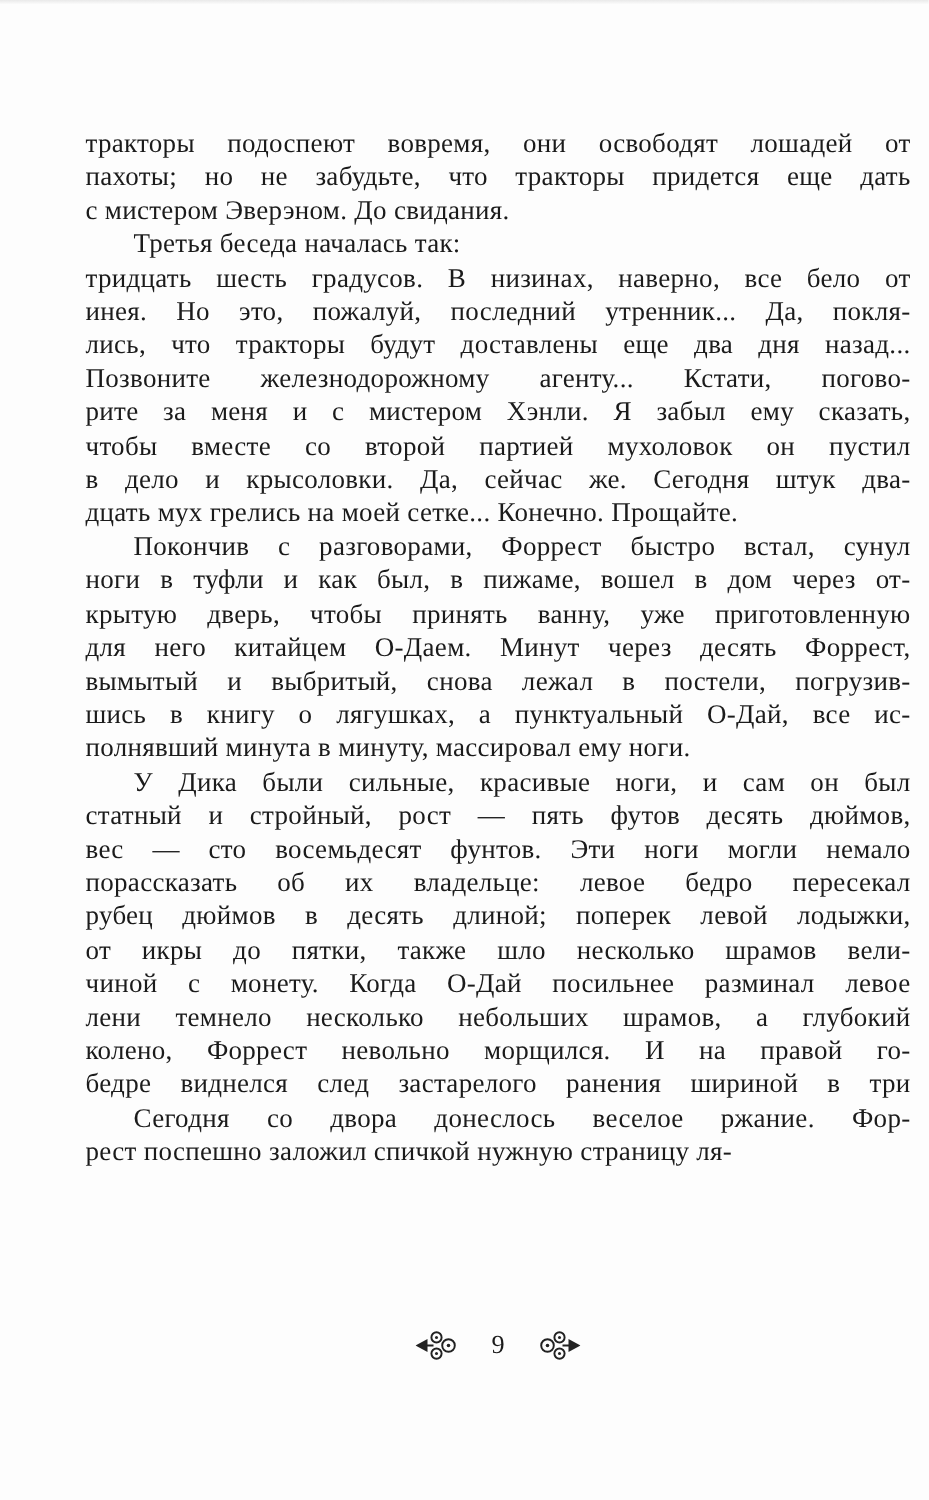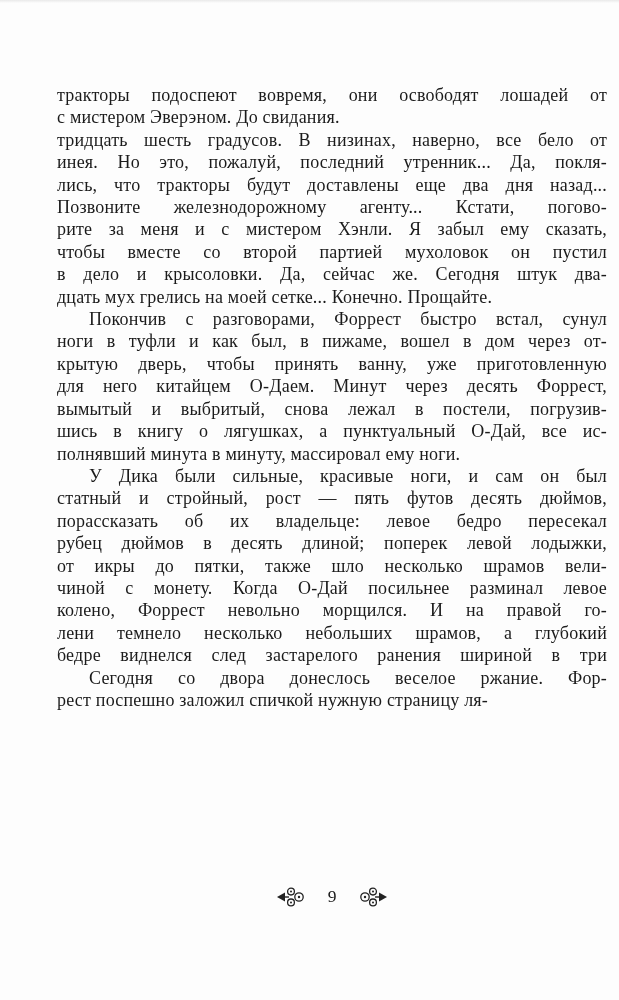--- a/index.html
+++ b/index.html
@@ -70,44 +70,47 @@
     transform: scaleX(-1);
   }
 </style>
 </head>
 <body>
 
 <div class="page">
 
   <div class="text-block">
       <div class="line">тракторы подоспеют вовремя, они освободят лошадей от</div>
+      <div class="line">пахоты; но не забудьте, что тракторы придется еще дать</div>
       <div class="line last">с мистером Эверэном. До свидания.</div>
+      <div class="line last indent">Третья беседа началась так:</div>
       <div class="line">тридцать шесть градусов. В низинах, наверно, все бело от</div>
       <div class="line">инея. Но это, пожалуй, последний утренник... Да, покля-</div>
       <div class="line">лись, что тракторы будут доставлены еще два дня назад...</div>
       <div class="line">Позвоните железнодорожному агенту... Кстати, погово-</div>
       <div class="line">рите за меня и с мистером Хэнли. Я забыл ему сказать,</div>
       <div class="line">чтобы вместе со второй партией мухоловок он пустил</div>
       <div class="line">в дело и крысоловки. Да, сейчас же. Сегодня штук два-</div>
       <div class="line last">дцать мух грелись на моей сетке... Конечно. Прощайте.</div>
       <div class="line indent">Покончив с разговорами, Форрест быстро встал, сунул</div>
       <div class="line">ноги в туфли и как был, в пижаме, вошел в дом через от-</div>
       <div class="line">крытую дверь, чтобы принять ванну, уже приготовленную</div>
       <div class="line">для него китайцем О-Даем. Минут через десять Форрест,</div>
       <div class="line">вымытый и выбритый, снова лежал в постели, погрузив-</div>
       <div class="line">шись в книгу о лягушках, а пунктуальный О-Дай, все ис-</div>
       <div class="line last">полнявший минута в минуту, массировал ему ноги.</div>
       <div class="line indent">У Дика были сильные, красивые ноги, и сам он был</div>
       <div class="line">статный и стройный, рост — пять футов десять дюймов,</div>
+      <div class="line">вес — сто восемьдесят фунтов. Эти ноги могли немало</div>
       <div class="line">порассказать об их владельце: левое бедро пересекал</div>
       <div class="line">рубец дюймов в десять длиной; поперек левой лодыжки,</div>
       <div class="line">от икры до пятки, также шло несколько шрамов вели-</div>
       <div class="line">чиной с монету. Когда О-Дай посильнее разминал левое</div>
+      <div class="line">лени темнело несколько небольших шрамов, а глубокий</div>
       <div class="line">колено, Форрест невольно морщился. И на правой го-</div>
-      <div class="line">лени темнело несколько небольших шрамов, а глубокий</div>
       <div class="line">бедре виднелся след застарелого ранения шириной в три</div>
       <div class="line indent">Сегодня со двора донеслось веселое ржание. Фор-</div>
       <div class="line last">рест поспешно заложил спичкой нужную страницу ля-</div>
     </div>
 
   <div class="footer">
     <span class="orn">
       <svg width="27" height="22" viewBox="0 0 27 22" xmlns="http://www.w3.org/2000/svg">
         <polygon points="0,11 8,6.6 8,15.4" fill="#222"></polygon>
         <line x1="7" y1="11" x2="12" y2="11" stroke="#222" stroke-width="1.4"></line>

